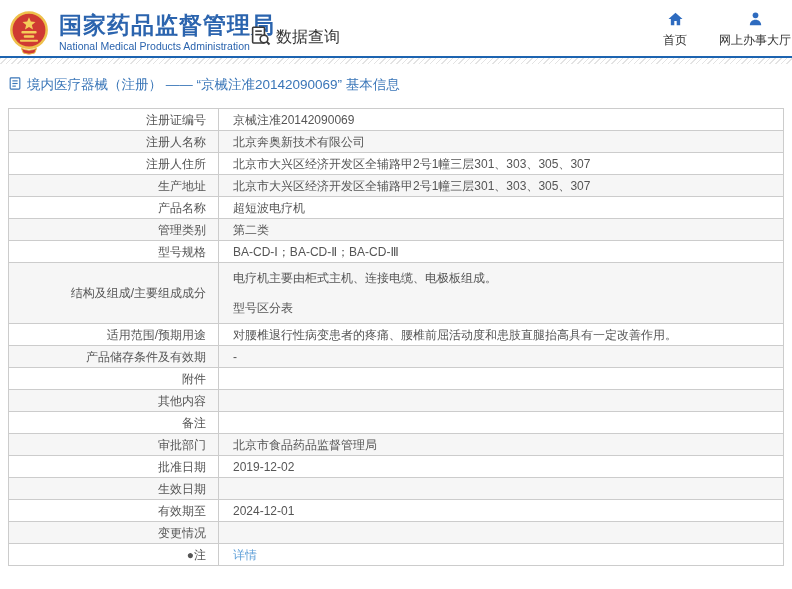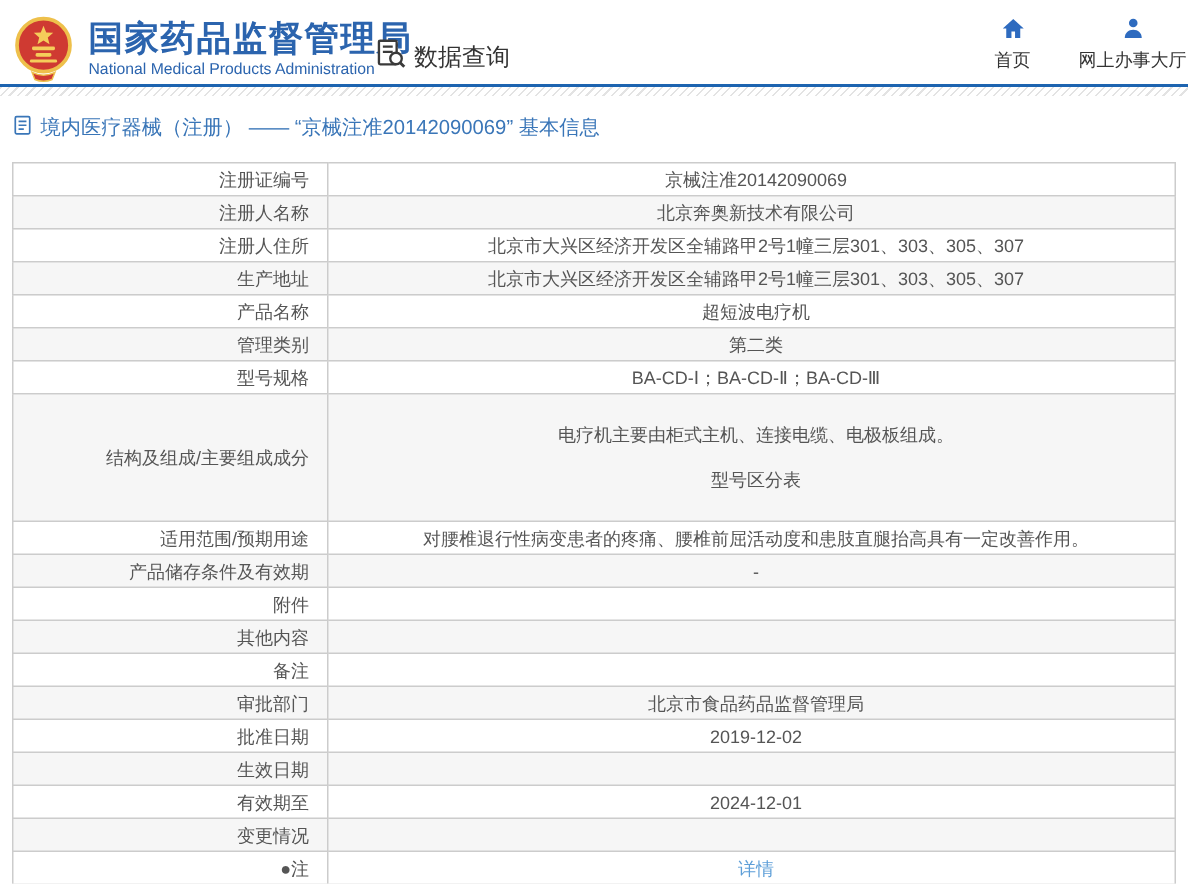--- a/index.html
+++ b/index.html
@@ -35,25 +35,25 @@
   .hatch-line{height:6px;
     background:repeating-linear-gradient(135deg,#e3e3e3 0 1px,transparent 1px 4px);}
   
   .breadcrumb{display:flex;align-items:center;gap:5px;margin:11px 0 0 8px;height:20px;
     font-size:13.5px;color:var(--crumb-blue);}
   
   table.info{border-collapse:collapse;width:776px;margin:13px 8px 0 8px;table-layout:fixed;}
   table.info th,table.info td{border:1px solid var(--border-gray);font-weight:normal;
     font-size:12px;color:var(--text-gray);}
   table.info th{width:210px;text-align:right;padding:0 12px 0 4px;height:22px;line-height:20px;}
-  table.info td{text-align:center;padding:0 8px 0 14px;height:22px;line-height:20px;}
+  table.info td{text-align:left;padding:0 8px 0 14px;height:22px;line-height:20px;}
   tr.alt th,tr.alt td{background:var(--alt-row);}
   tr.tall th,tr.tall td{height:auto;}
   tr.tall td{padding-top:7px;padding-bottom:7px;}
-  tr.tall td p{margin:12px;line-height:16px;}
+  tr.tall td p{margin:0;line-height:16px;}
   tr.tall td p + p{margin-top:14px;}
   td a.detail-link{color:var(--link-blue);text-decoration:none;cursor:pointer;}
 </style>
 </head>
 <body>
 
 <header class="site-header">
   <div class="brand">
     <span class="emblem">
       <svg width="42" height="48" viewBox="0 0 44 48">

